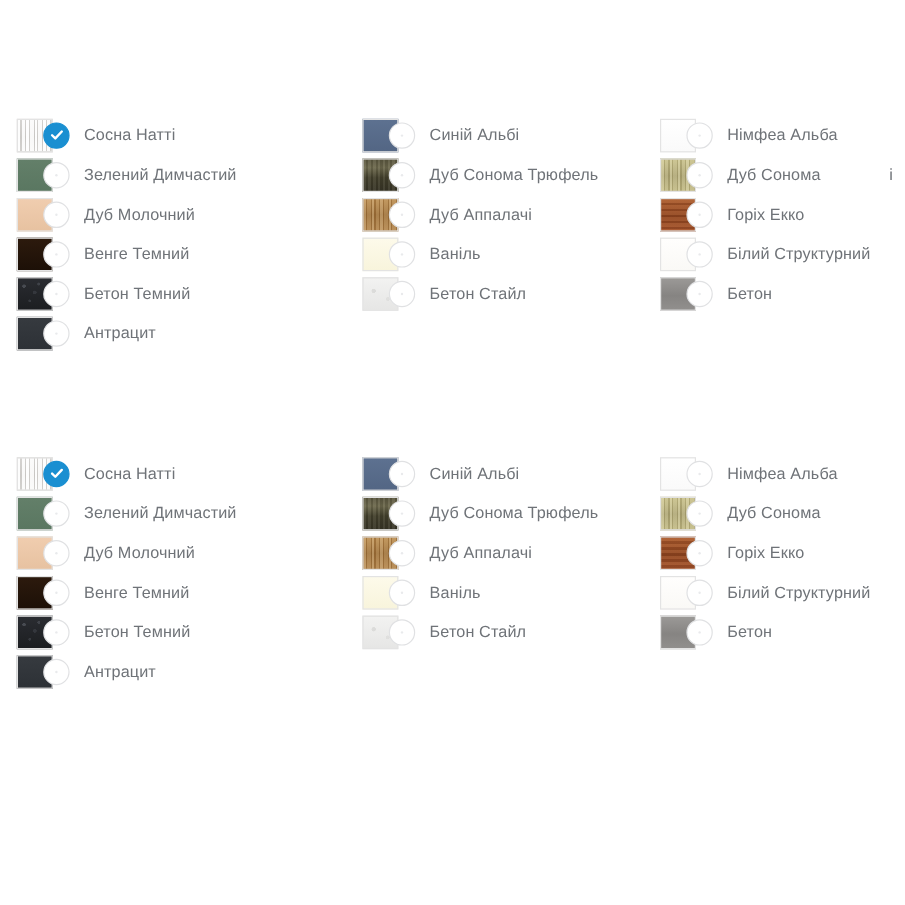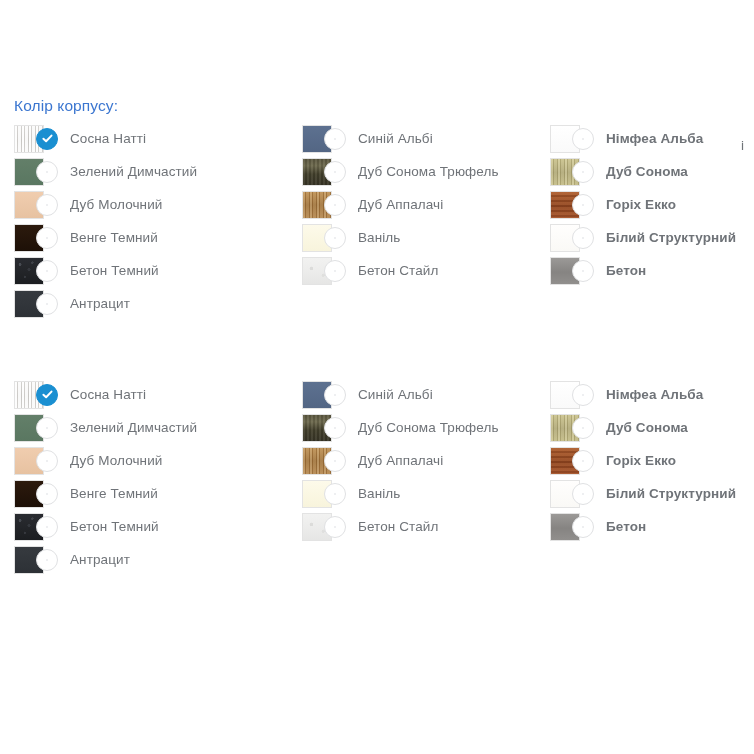--- a/index.html
+++ b/index.html
@@ -46,21 +46,21 @@
     position: relative;
     width: 754px;
     height: 210px;
   }
   .col {
     position: absolute;
     top: 0;
   }
   .col--1 { left: 14px;  width: 265px; }
   .col--2 { left: 285px; width: 265px; padding-left: 17px; }
-  .col--3 { left: 550px; width: 204px; font-weight: bold; }
+  .col--3 { left: 550px; width: 204px; }
 
   
   .opt {
     position: relative;
     height: 33px;
     display: flex;
     align-items: center;
     cursor: pointer;
     user-select: none;
   }
@@ -225,21 +225,20 @@
     background-image:
       linear-gradient(180deg, #9b9997 0%, #868482 55%, #918f8d 100%);
   }
 </style>
 </head>
 <body>
 
 <div class="page">
 
 <div class="section section--body">
-      <h2 class="section-title">Колір корпусу:</h2>
       <div class="columns">
         <div class="col col--1">
           <label class="opt">
             <span class="swatch sw-sosna-natti"></span>
             <span class="radio is-checked">
               <svg width="13" height="13" viewBox="0 0 13 13" aria-hidden="true">
                 <path d="M2.4 6.7 L5.1 9.3 L10.5 3.6" fill="none" stroke="#ffffff" stroke-width="2" stroke-linecap="round" stroke-linejoin="round"></path>
               </svg>
             </span>
             <span class="opt-label">Сосна Натті</span>

